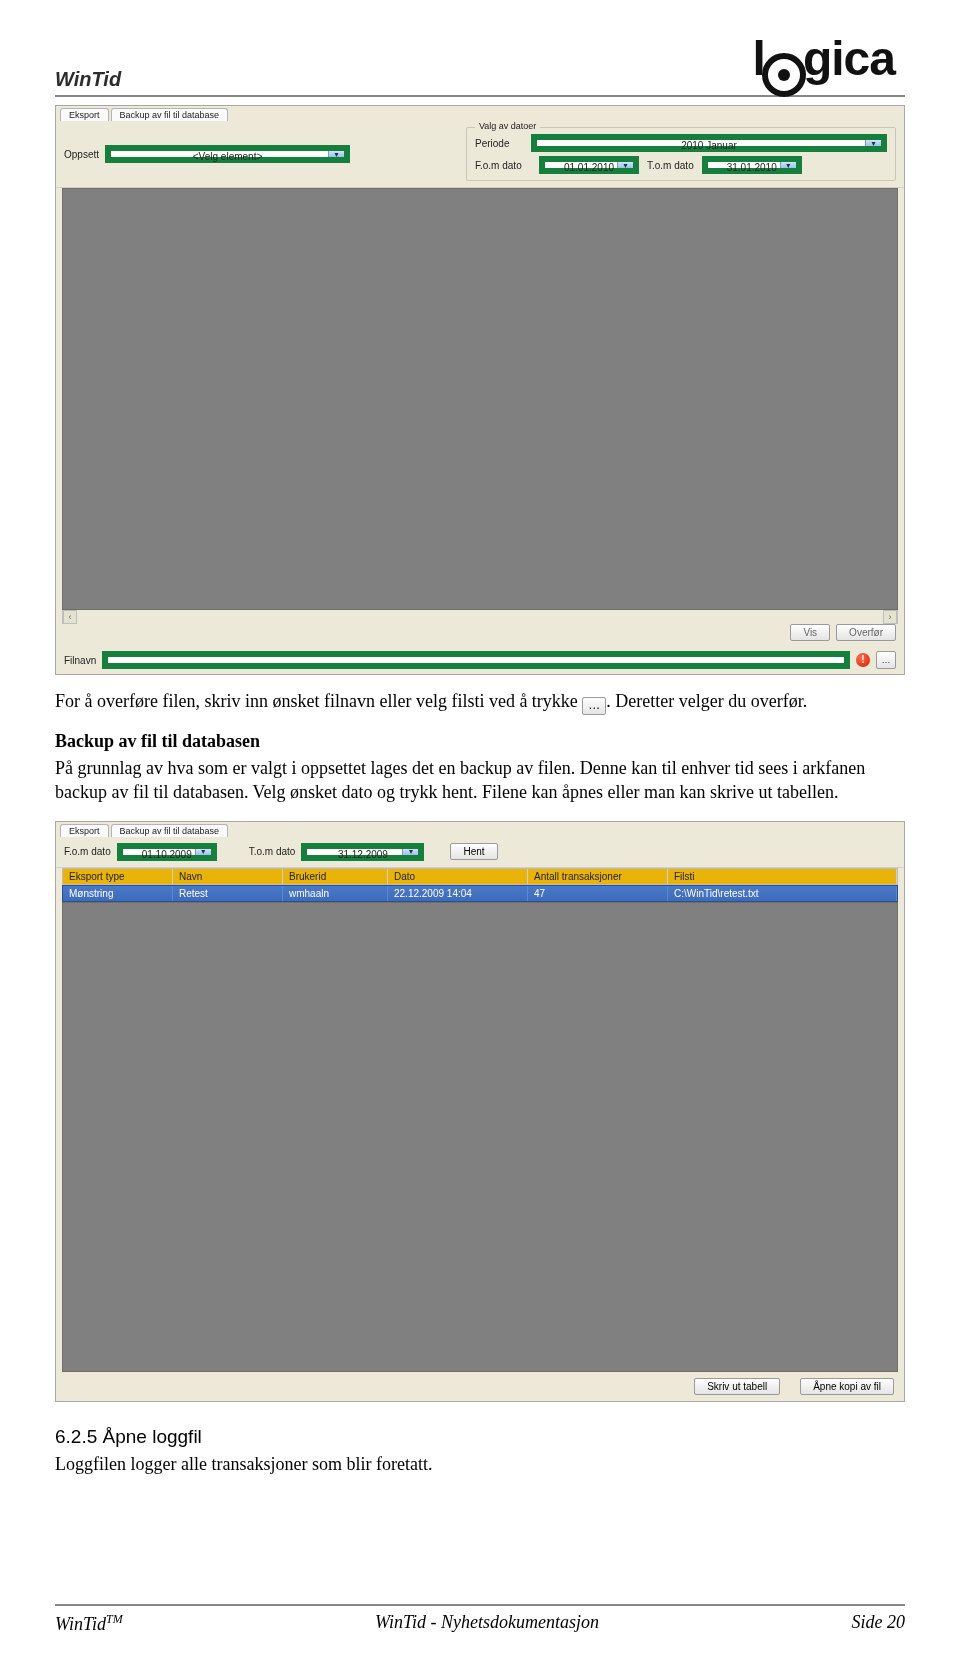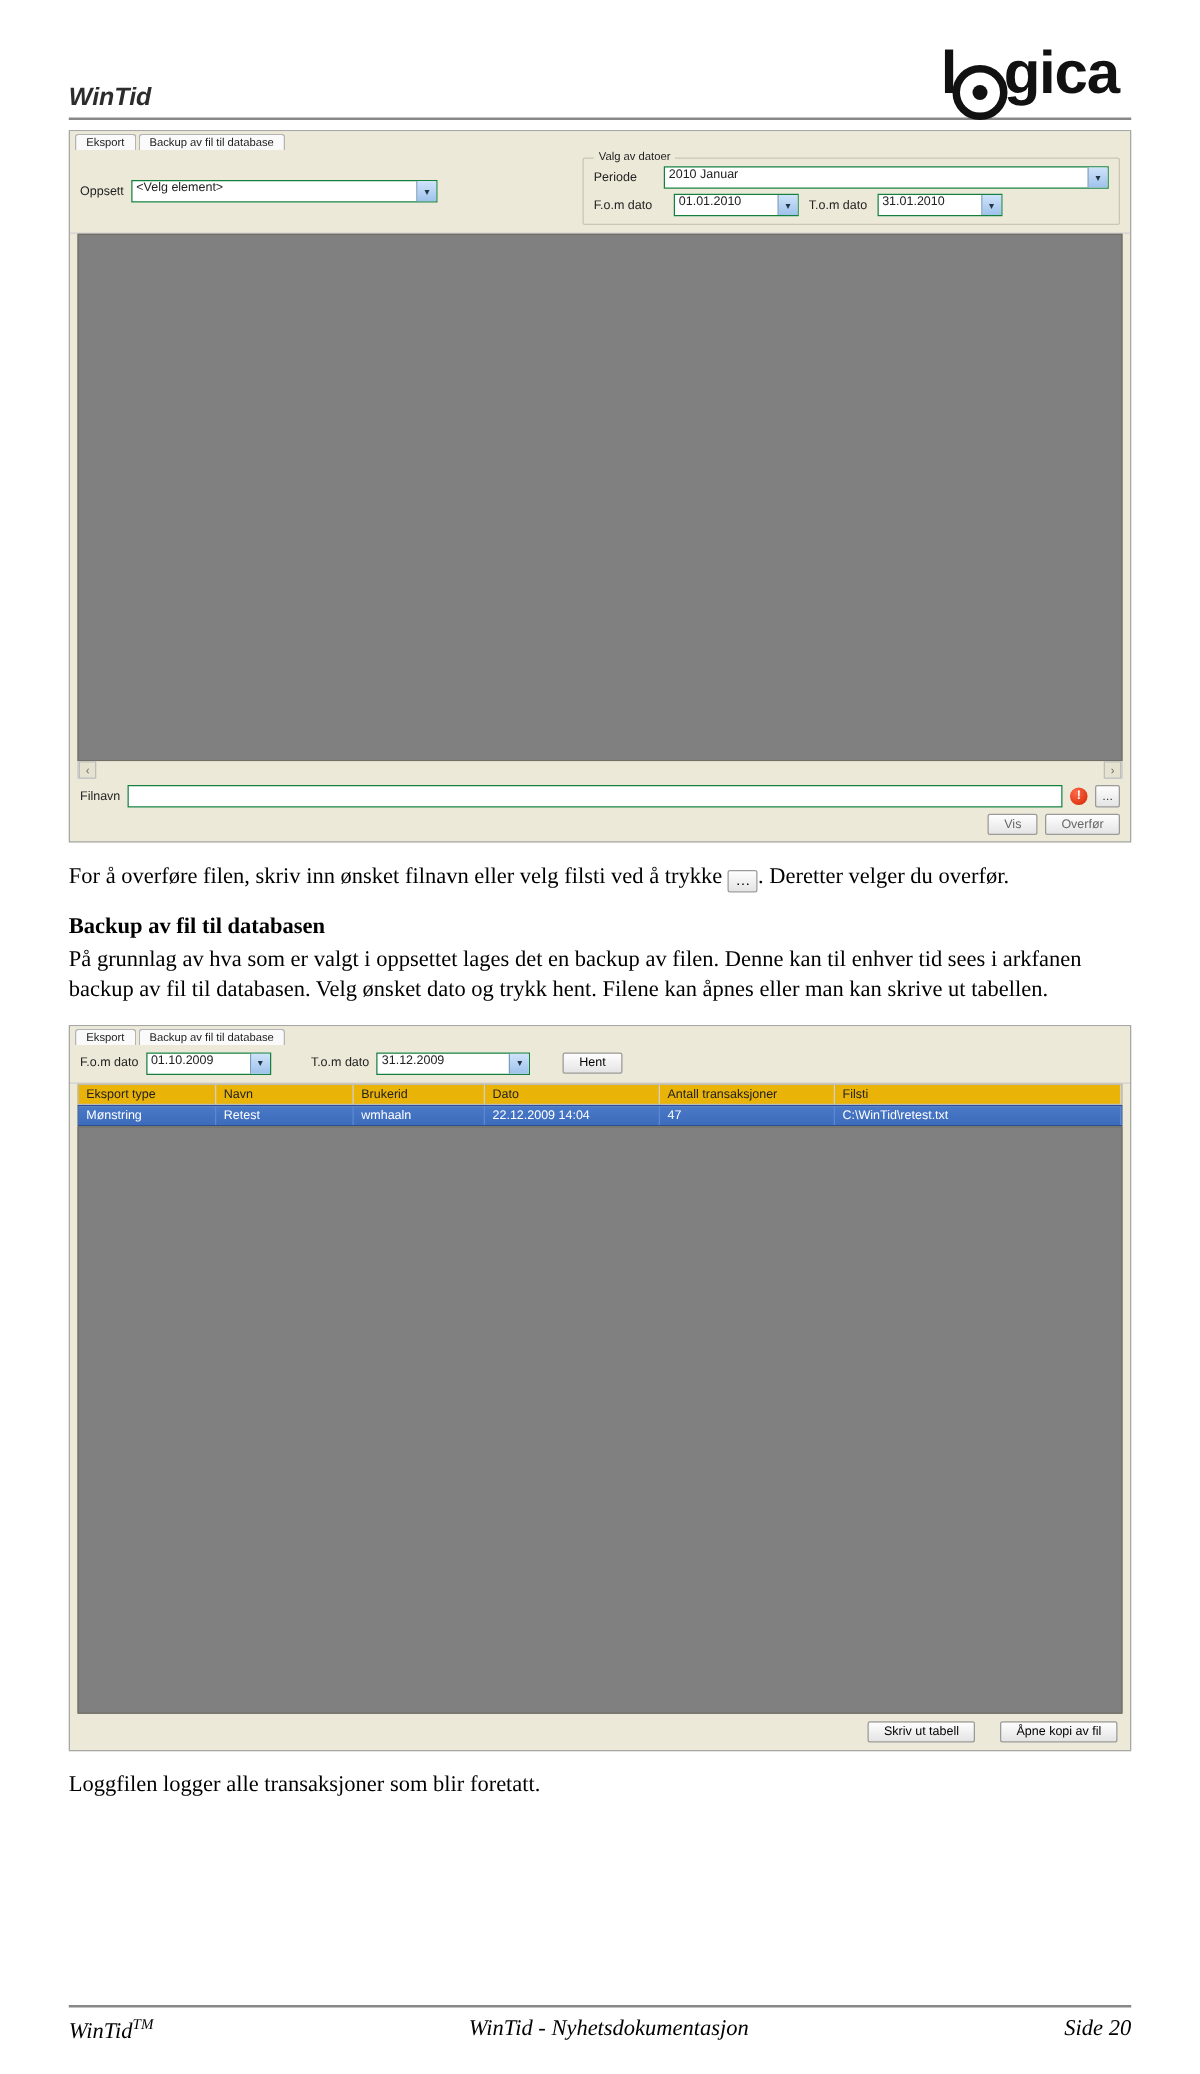--- a/index.html
+++ b/index.html
@@ -109,24 +109,25 @@
     position: absolute;
     top: -7px;
     left: 8px;
     background: #ece9d8;
     font-size: 9px;
     padding: 0 4px;
   }
   .lbl { font-size: 10px; white-space: nowrap; }
   .inp, .sel, .date {
     background: #fff;
-    border: 1px solid #15803d;
+    border: 6px solid #15803d;
     height: 18px;
     font-size: 10px;
     padding: 0 3px;
+    text-align: center;
   }
   .sel { position: relative; }
   .sel .caret {
     position: absolute;
     right: 0; top: 0; bottom: 0;
     width: 16px;
     background: linear-gradient(#cfe3fb,#9ec2eb);
     border-left: 1px solid #7b9ebd;
     display: flex;
     align-items: center;
@@ -304,29 +305,29 @@
         </div>
       </div>
     </div>
 
     <div class="gray-area"></div>
     <div class="scroll-strip">
       <span>‹</span>
       <span>›</span>
     </div>
 
+    <div class="bottom-row" style="justify-content:flex-end;padding-top:0;">
+      <div class="btn">Vis</div>
+      <div class="btn">Overfør</div>
+    </div>
     <div class="bottom-row">
       <span class="lbl">Filnavn</span>
       <input class="inp" style="flex: 1 1 0%;">
       <span class="err-icon">!</span>
       <div class="dots-btn">…</div>
-    </div>
-    <div class="bottom-row" style="justify-content:flex-end;padding-top:0;">
-      <div class="btn">Vis</div>
-      <div class="btn">Overfør</div>
     </div>
   </div>
 
   <p class="para">
     <span>For å overføre filen, skriv inn ønsket filnavn eller velg filsti ved å trykke </span>
     <span class="inline-btn">…</span><span>. Deretter velger du overfør.</span>
   </p>
 
   <p class="h3">Backup av fil til databasen</p>
   <p class="para" style="margin-top:4px">På grunnlag av hva som er valgt i oppsettet lages det en backup av filen. Denne kan til enhver tid sees i arkfanen backup av fil til databasen. Velg ønsket dato og trykk hent. Filene kan åpnes eller man kan skrive ut tabellen.</p>
@@ -368,20 +369,21 @@
       <div>47</div>
       <div>C:\WinTid\retest.txt</div>
     </div>
     <div class="win2-body"></div>
     <div class="win2-footer">
       <div class="btn on">Skriv ut tabell</div>
       <div class="btn on">Åpne kopi av fil</div>
     </div>
   </div>
 
+  <p class="sec-num">6.2.5  Åpne loggfil</p>
   <p class="para" style="margin-top:4px">Loggfilen logger alle transaksjoner som blir foretatt.</p>
 
 </div>
 
 <div class="page-footer">
   <hr>
   <div class="row">
     <span>
       <span>WinTid</span><span class="tm">TM</span>
     </span>

